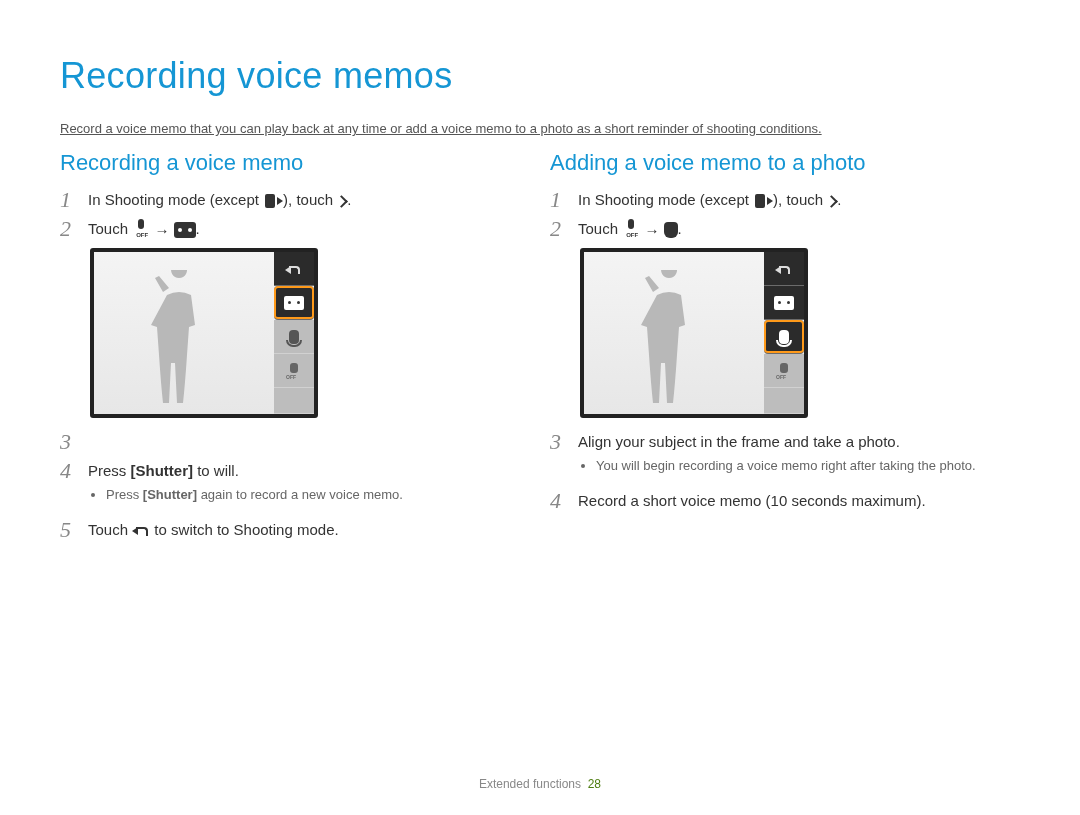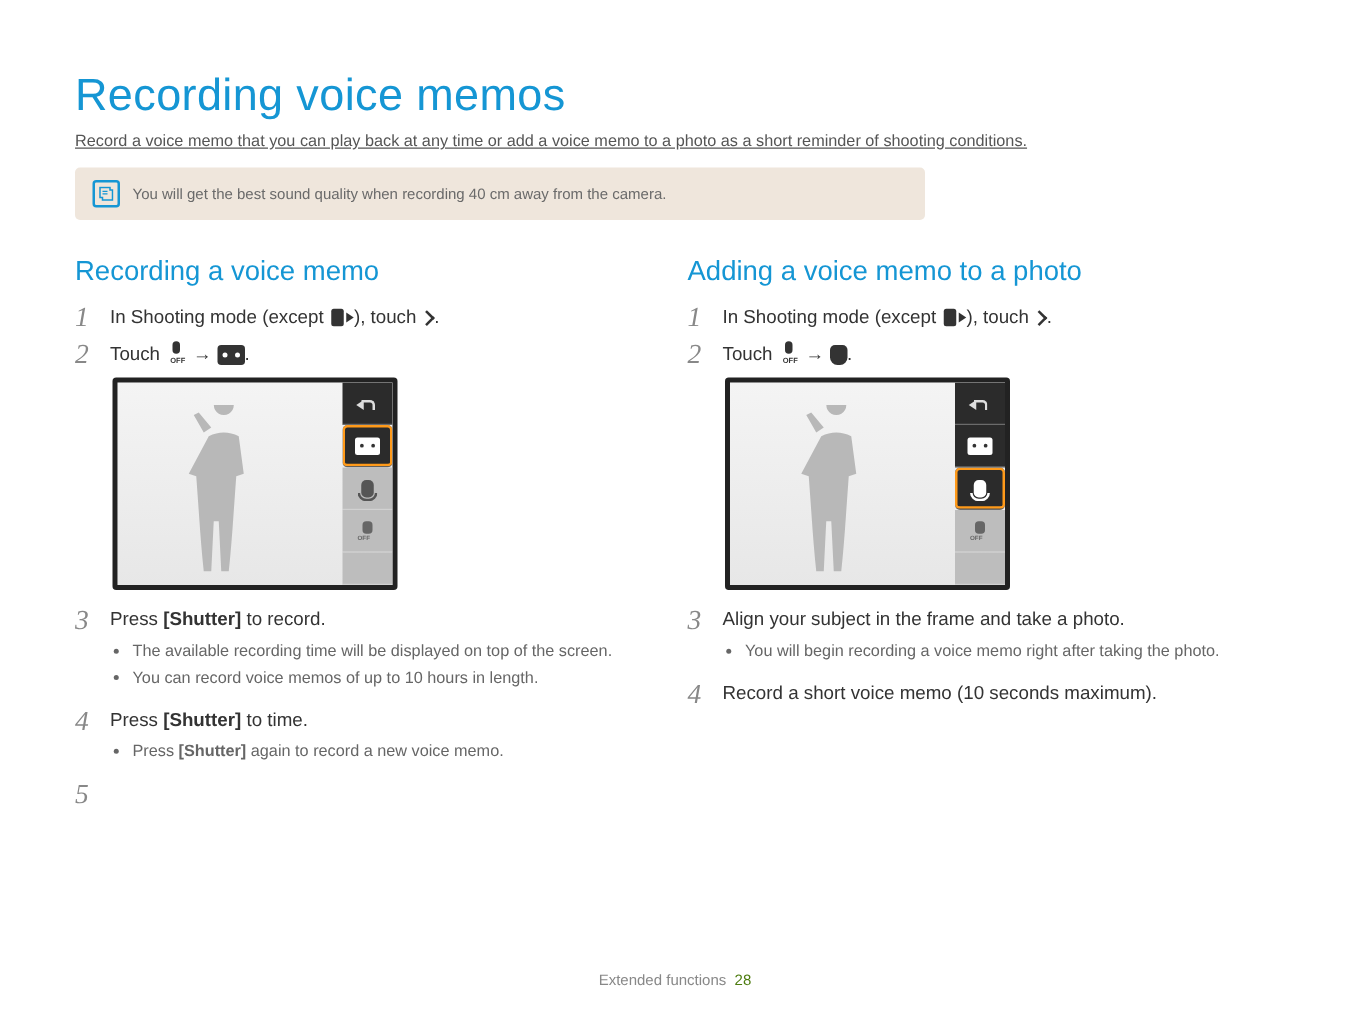--- a/index.html
+++ b/index.html
@@ -1,18 +1,18 @@
 <!DOCTYPE html>
 <html><head>
 <meta charset="utf-8">
 <style>
   * { box-sizing: border-box; margin: 0; padding: 0; }
   html, body { width: 1080px; height: 815px; background: #fff; font-family: Arial, Helvetica, sans-serif; color: #3a3a3a; }
   .page { padding: 55px 60px 0 60px; position: relative; height: 100%; }
-  .title { font-size: 36px; font-weight: 400; color: #1596d4; letter-spacing: 0.3px; margin-bottom: 8px; }
+  .title { font-size: 36px; font-weight: 400; color: #1596d4; letter-spacing: 0.3px; margin-bottom: 24px; }
   .intro { font-size: 13px; color: #555; margin-bottom: 14px; text-decoration: underline; }
   .tipbox { background: #efe6dc; border-radius: 4px; padding: 10px 14px; display: flex; align-items: center; gap: 10px; width: 680px; margin-bottom: 28px; }
   .tip-icon { width: 22px; height: 22px; border: 2px solid #1596d4; border-radius: 3px; display: flex; align-items: center; justify-content: center; color: #1596d4; flex-shrink: 0; }
   .tip-text { font-size: 12px; color: #6a6a6a; }
   .columns { display: flex; gap: 20px; }
   .col { flex: 1; }
   .subhead { font-size: 22px; color: #1596d4; font-weight: 400; margin-bottom: 14px; }
   .step { display: flex; gap: 10px; margin-bottom: 8px; align-items: flex-start; }
   .stepnum { font-size: 22px; font-style: italic; color: #888; font-family: Georgia, 'Times New Roman', serif; min-width: 18px; line-height: 1; margin-top: -1px; }
   .stepbody { font-size: 15px; color: #333; line-height: 1.35; }
@@ -63,29 +63,20 @@
   .footer .pg { color:#4d7c0f; }
 </style>
 </head>
 <body>
 
 <div class="page">
 
   <h1 class="title">Recording voice memos</h1>
   <p class="intro">Record a voice memo that you can play back at any time or add a voice memo to a photo as a short reminder of shooting conditions.</p>
 
-  <div class="tipbox">
-    <div class="tip-icon">
-      <svg width="12" height="12" viewBox="0 0 12 12">
-          <path d="M1 1 L9 1 L9 3 L11 3 L11 11 L3 11 L3 9 L1 9 Z" fill="none" stroke="#1596d4" stroke-width="1.2"></path>
-          <path d="M3 4 L7 4 M3 6 L7 6" stroke="#1596d4" stroke-width="1"></path>
-        </svg>
-    </div>
-    <span class="tip-text">You will get the best sound quality when recording 40 cm away from the camera.</span>
-  </div>
 
   <div class="columns">
 
     <div class="col">
       <h2 class="subhead">Recording a voice memo</h2>
 
       <div class="step">
         <div class="stepnum">1</div>
         <div class="stepbody">
           <span>In Shooting mode (except </span><span class="ic ic-video"></span><span>), touch </span><span class="ic ic-chev"></span><span>.</span>
@@ -115,41 +106,37 @@
             </div>
           <div class="sidecell">
               <span class="micoff-glyph"></span>
             </div>
           <div class="sidecell" style="flex:1"></div>
         </div>
       </div>
 
       <div class="step">
         <div class="stepnum">3</div>
-        <div class="stepbody">
-          <span>Press </span><span class="bold">[Shutter]</span><span> to record.</span>
-          <ul class="sub">
-            <li>The available recording time will be displayed on top of the screen.</li>
-            <li>You can record voice memos of up to 10 hours in length.</li>
-          </ul>
-        </div>
       </div>
 
       <div class="step">
         <div class="stepnum">4</div>
         <div class="stepbody">
-          <span>Press </span><span class="bold">[Shutter]</span><span> to time.</span>
+          <span>Press </span><span class="bold">[Shutter]</span><span> to will.</span>
           <ul class="sub">
             <li><span>Press </span><span class="bold">[Shutter]</span><span> again to record a new voice memo.</span></li>
           </ul>
         </div>
       </div>
 
       <div class="step">
         <div class="stepnum">5</div>
+        <div class="stepbody">
+          <span>Touch </span><span class="ic ic-back"></span><span> to switch to Shooting mode.</span>
+        </div>
       </div>
     </div>
 
     <div class="col">
       <h2 class="subhead">Adding a voice memo to a photo</h2>
 
       <div class="step">
         <div class="stepnum">1</div>
         <div class="stepbody">
           <span>In Shooting mode (except </span><span class="ic ic-video"></span><span>), touch </span><span class="ic ic-chev"></span><span>.</span>

